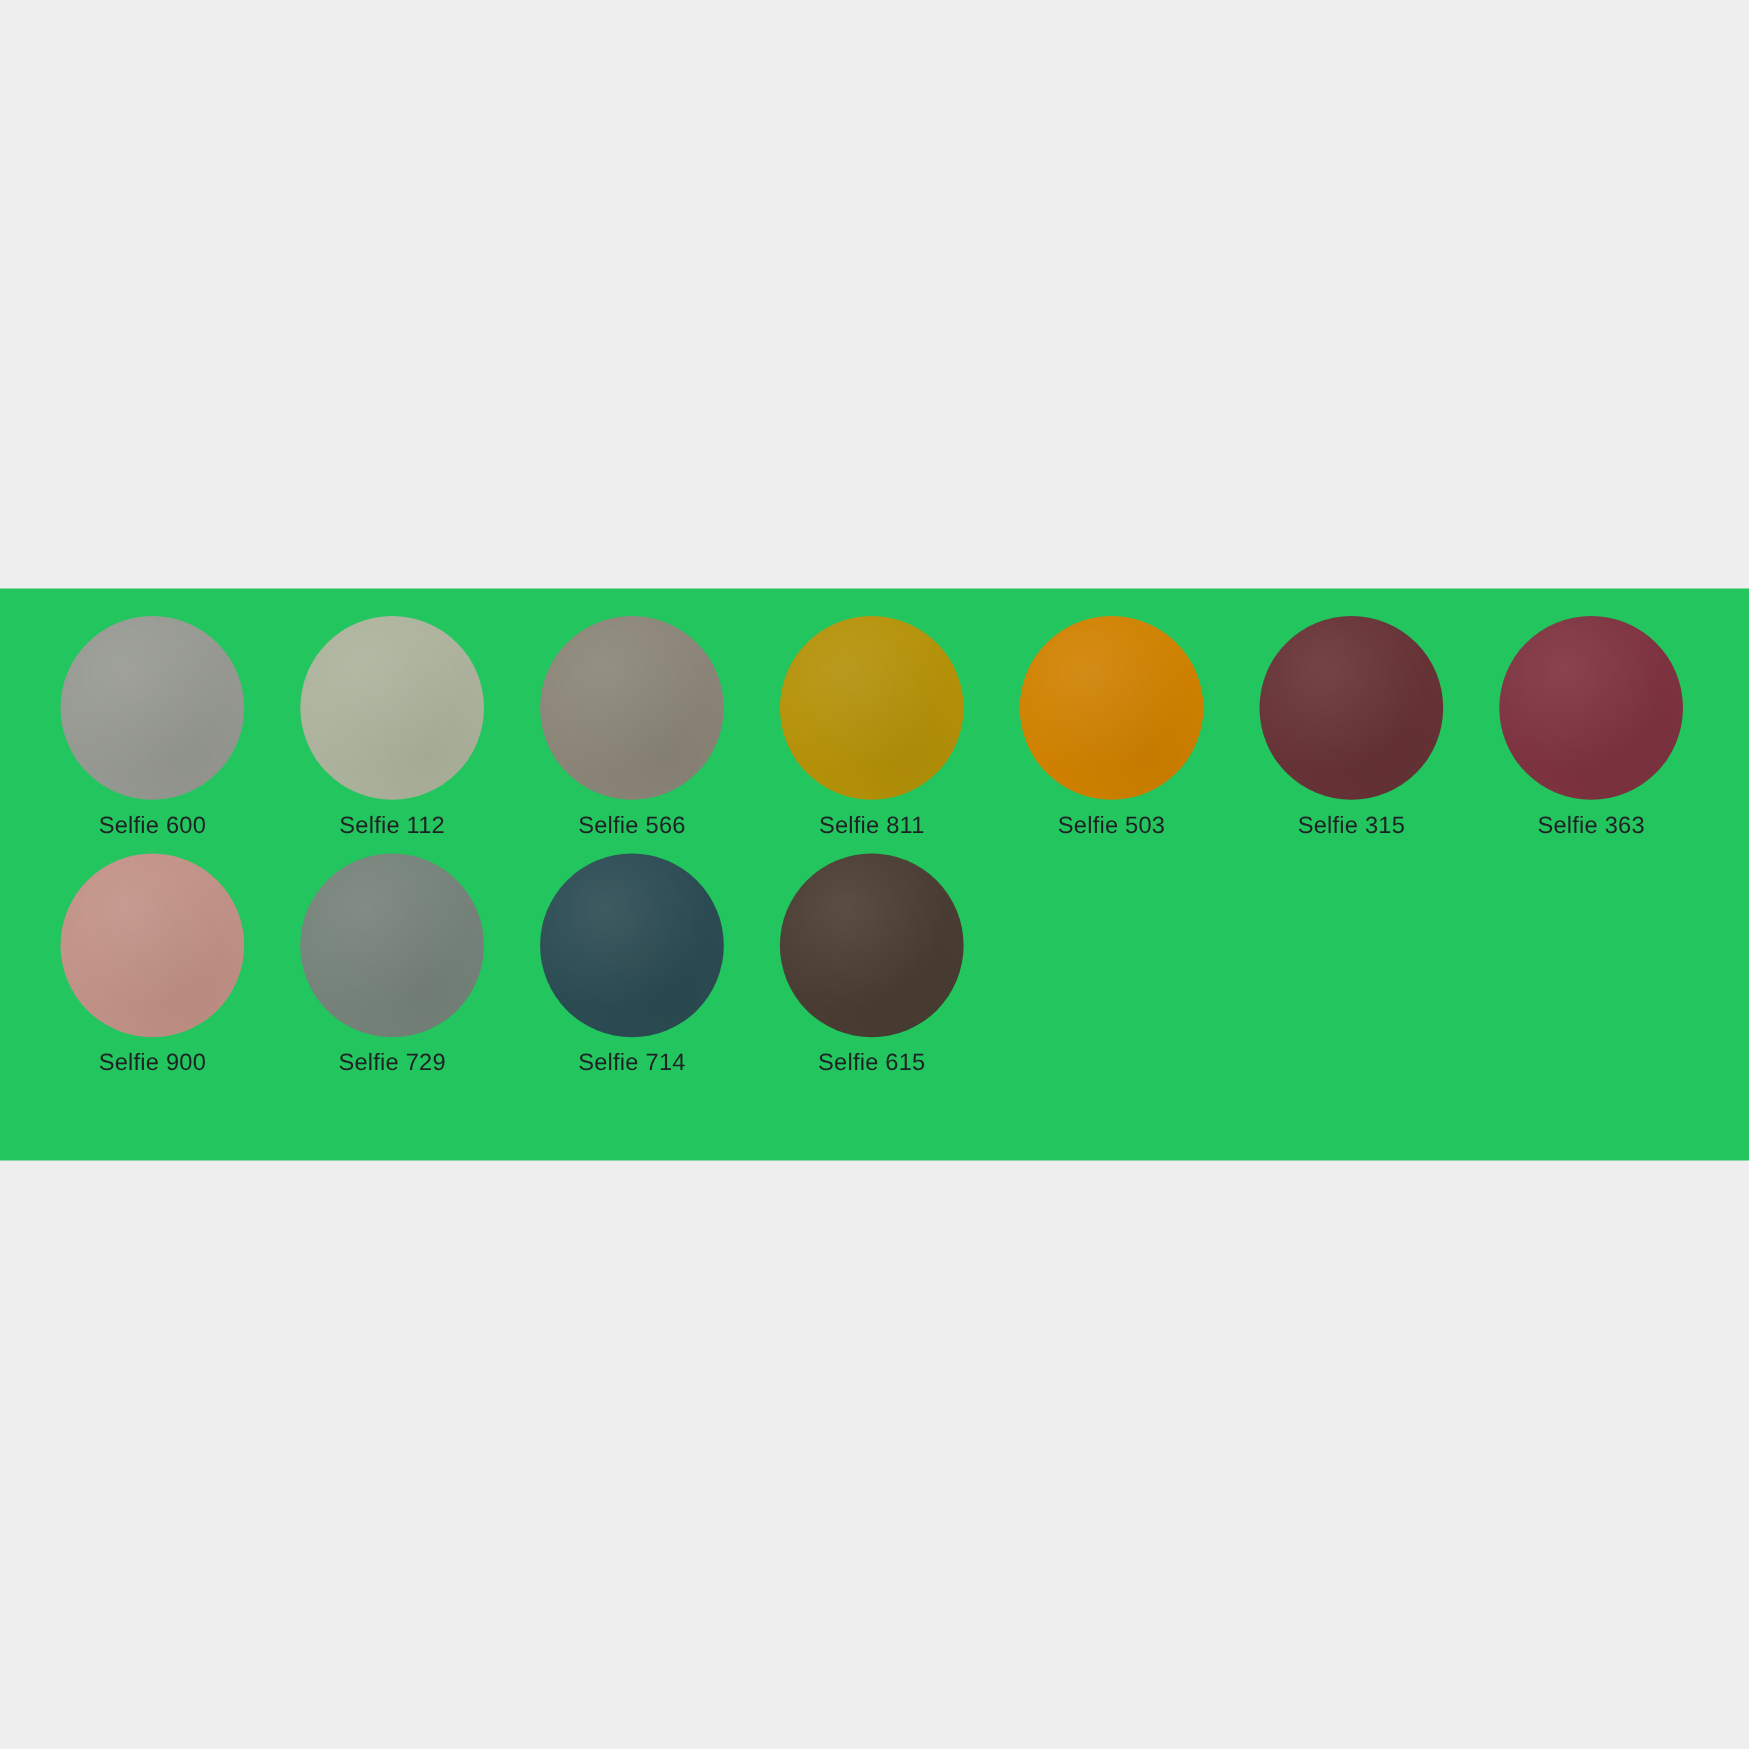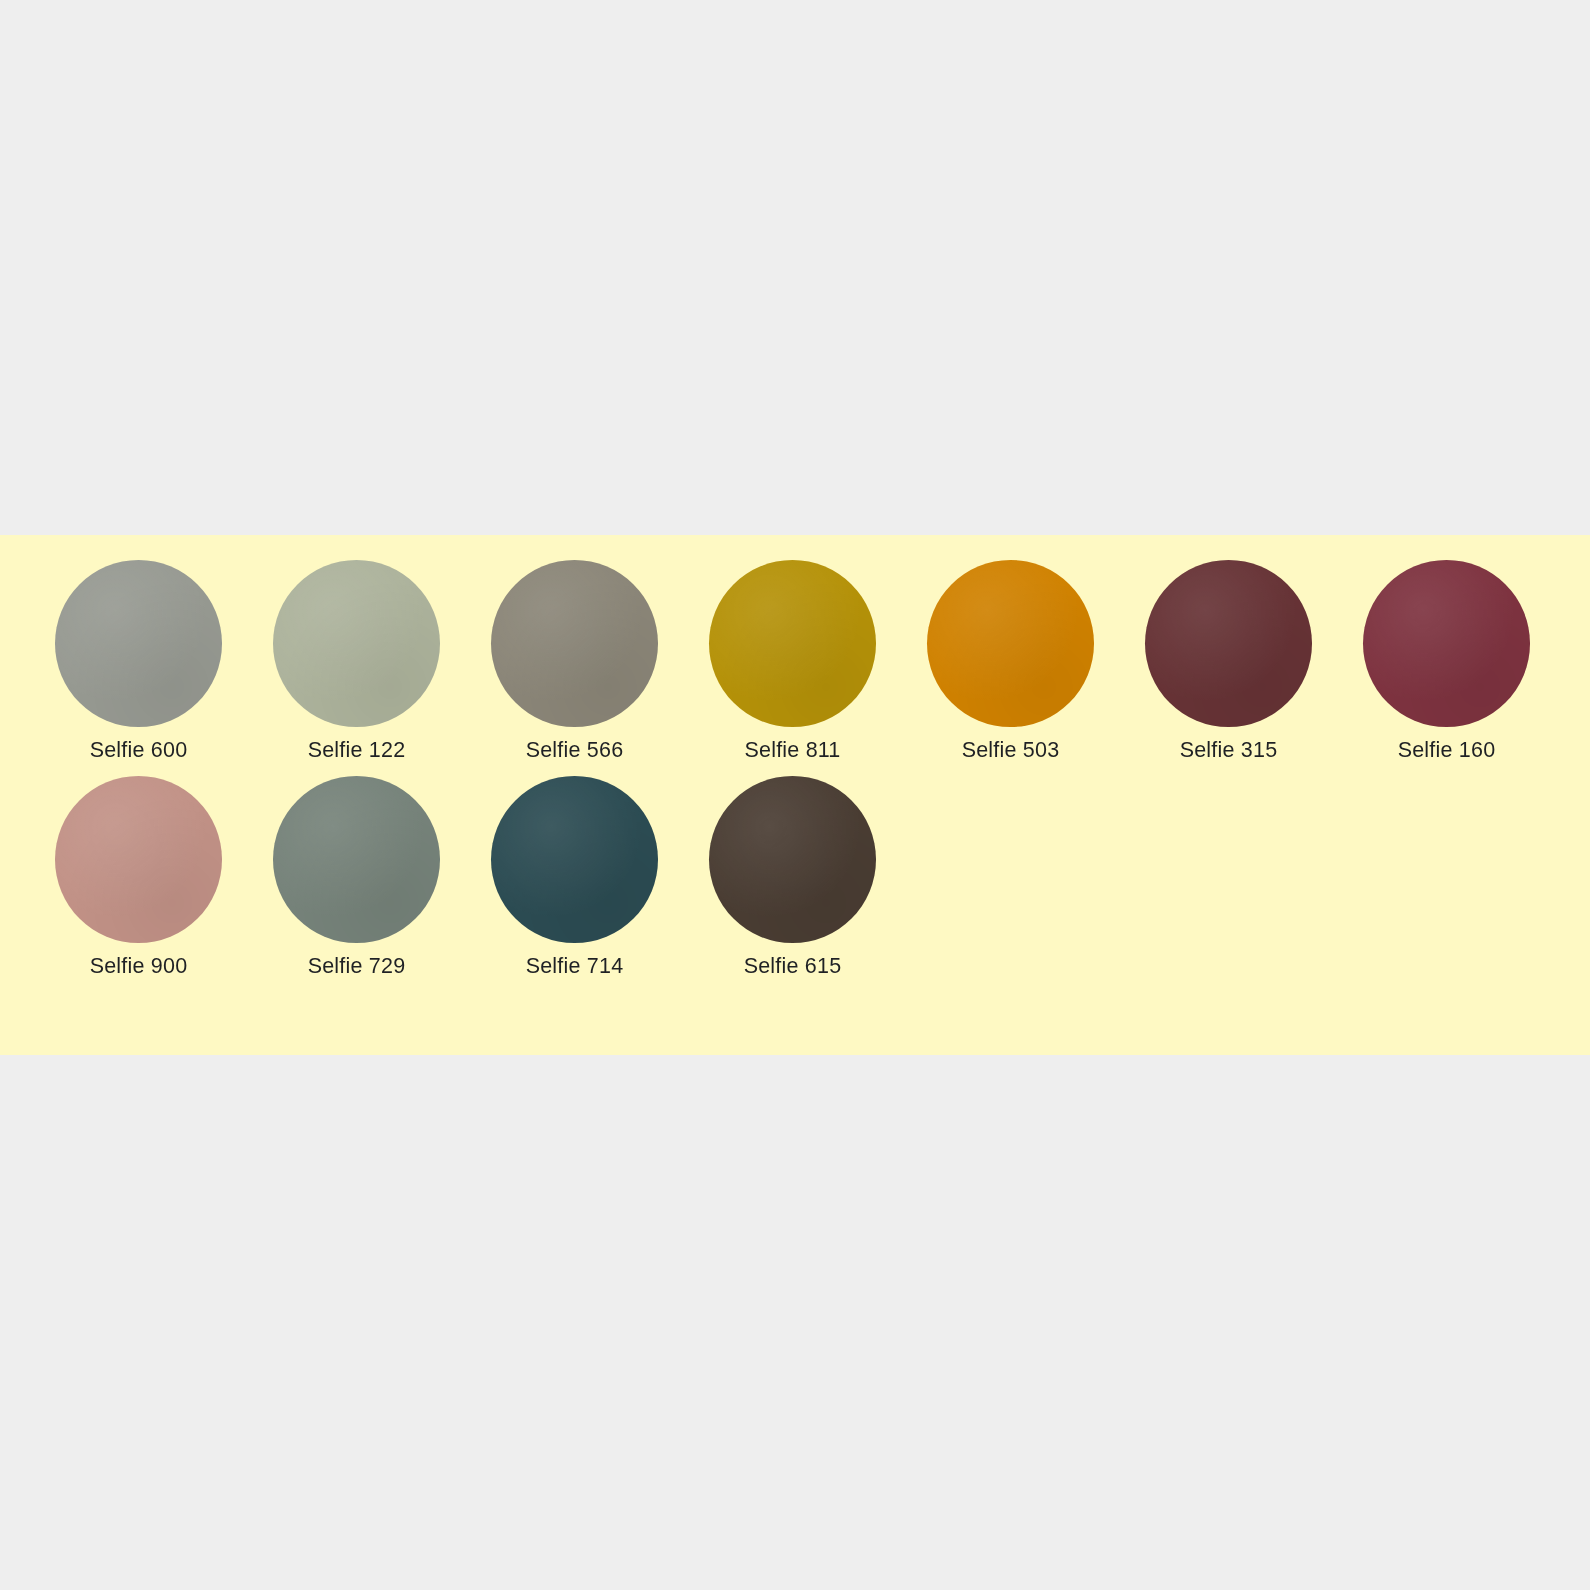--- a/index.html
+++ b/index.html
@@ -75,51 +75,51 @@
     letter-spacing: 0.2px;
     color: #1f2124;
     white-space: nowrap;
     text-align: center;
     line-height: 1;
   }
 </style>
 </head>
 <body style="background-color: rgb(238, 238, 238);">
 
-<div id="swatch-panel" style="background-color: #fef9c3;">
+<div id="swatch-panel" style="background-color: #22c55e;">
   <div id="swatch-grid">
 
     <div class="swatch-row">
       <div class="swatch-cell">
         <span class="swatch-disc" style="background-color: rgb(151, 154, 146);"></span>
         <span class="swatch-label" style="color: rgb(31, 33, 36);">Selfie 600</span>
       </div>
       <div class="swatch-cell">
         <span class="swatch-disc" style="background-color: rgb(173, 179, 156);"></span>
-        <span class="swatch-label" style="color: rgb(31, 33, 36);">Selfie 122</span>
+        <span class="swatch-label" style="color: rgb(31, 33, 36);">Selfie 112</span>
       </div>
       <div class="swatch-cell">
         <span class="swatch-disc" style="background-color: rgb(139, 134, 120);"></span>
         <span class="swatch-label" style="color: rgb(31, 33, 36);">Selfie 566</span>
       </div>
       <div class="swatch-cell">
         <span class="swatch-disc" style="background-color: rgb(181, 146, 9);"></span>
         <span class="swatch-label" style="color: rgb(31, 33, 36);">Selfie 811</span>
       </div>
       <div class="swatch-cell">
         <span class="swatch-disc" style="background-color: rgb(208, 130, 0);"></span>
         <span class="swatch-label" style="color: rgb(31, 33, 36);">Selfie 503</span>
       </div>
       <div class="swatch-cell">
         <span class="swatch-disc" style="background-color: rgb(103, 51, 54);"></span>
         <span class="swatch-label" style="color: rgb(31, 33, 36);">Selfie 315</span>
       </div>
       <div class="swatch-cell">
         <span class="swatch-disc" style="background-color: rgb(126, 51, 64);"></span>
-        <span class="swatch-label" style="color: rgb(31, 33, 36);">Selfie 160</span>
+        <span class="swatch-label" style="color: rgb(31, 33, 36);">Selfie 363</span>
       </div>
     </div>
 
     <div class="swatch-row">
       <div class="swatch-cell">
         <span class="swatch-disc" style="background-color: rgb(194, 146, 135);"></span>
         <span class="swatch-label" style="color: rgb(31, 33, 36); text-align: right;">Selfie 900</span>
       </div>
       <div class="swatch-cell">
         <span class="swatch-disc" style="background-color: rgb(118, 131, 122);"></span>

